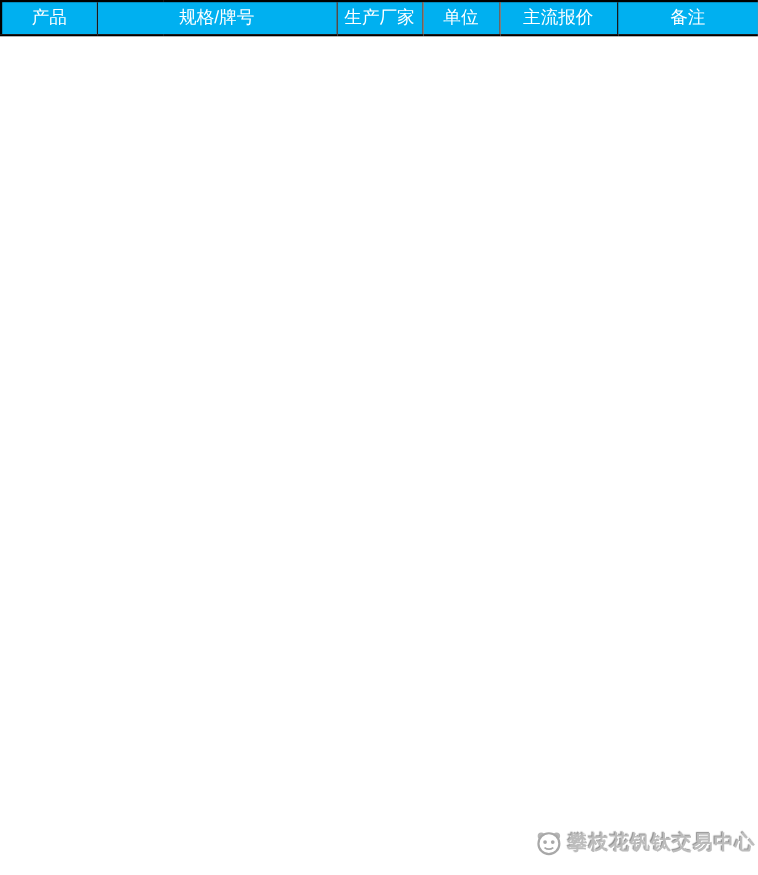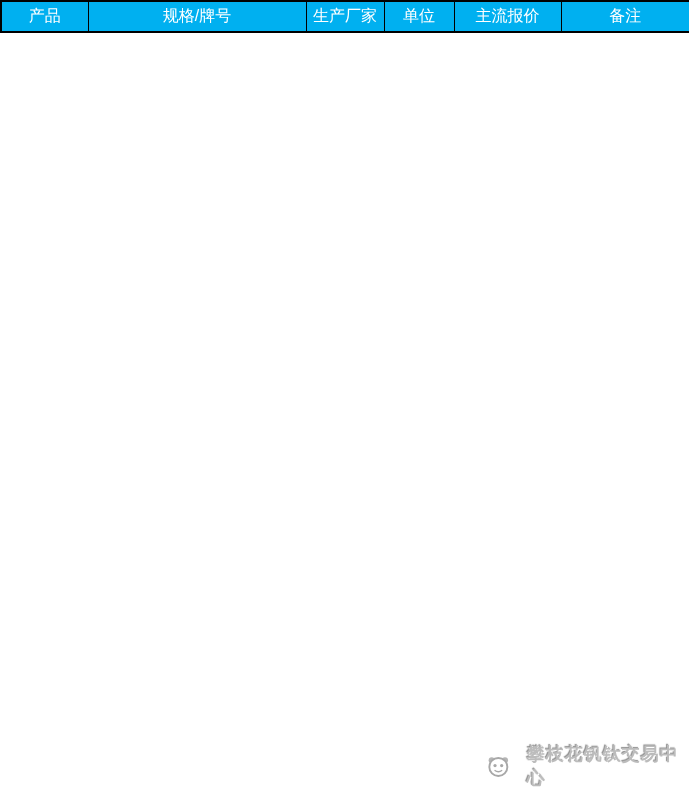--- a/index.html
+++ b/index.html
@@ -10,21 +10,21 @@
   }
   table{border-collapse:collapse;table-layout:fixed;width:689px;border:2px solid #000;}
   th,td{border:1px solid #000;overflow:hidden;white-space:nowrap;box-sizing:border-box;padding:0;}
   thead tr{height:31px;}
   thead th{
     background:#00B0F0;color:#fff;font-size:16px;font-weight:400;
     text-align:center;border-bottom:2px solid #000;
   }
   .watermark{
     position:absolute;left:486px;top:748px;height:36px;
-    display:flex;align-items:center;gap:16px;
+    display:flex;align-items:center;gap:4px;
   }
   .wm-text{
     font-size:18px;font-weight:700;letter-spacing:1px;color:#bcbcbc;
     text-shadow:1px 1px 0 #ffffff,-1px -1px 1px #8f8f8f;
   }
 </style>
 </head>
 <body>
 
 <table>

